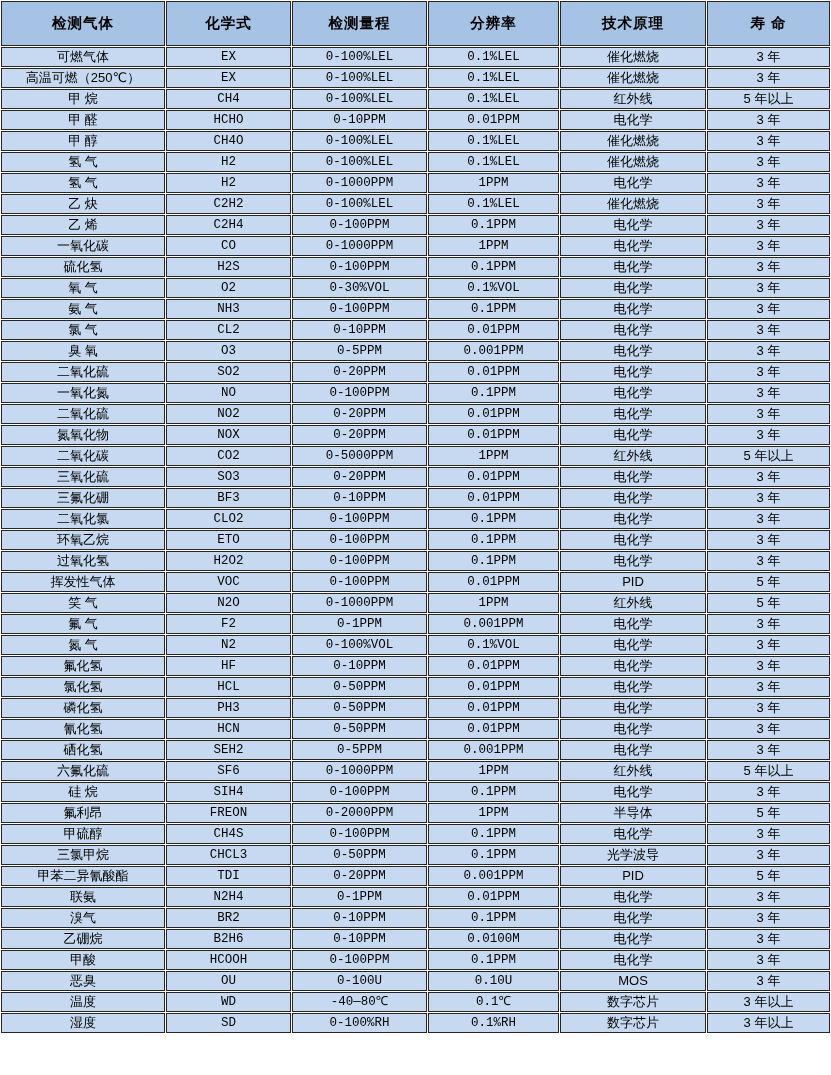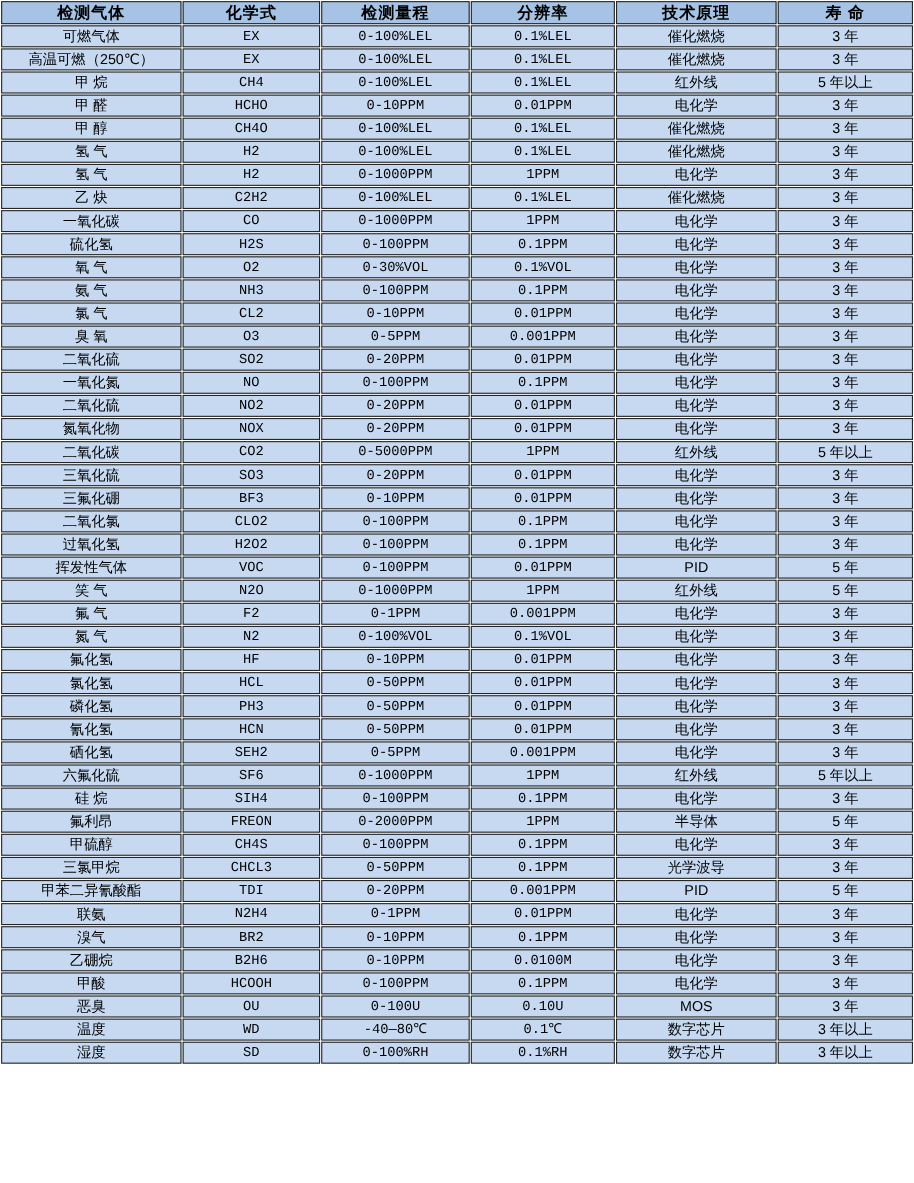--- a/index.html
+++ b/index.html
@@ -17,21 +17,21 @@
     width: 831px;
     table-layout: fixed;
     border-collapse: separate;
     border-spacing: 1px;
     background: #ffffff;
   }
   table.spec-table th {
     background: #a6c2e4;
     border: 1px solid #262626;
     height: 21px;
-    padding: 0;
+    padding: 12px;
     font-size: 14.5px;
     font-weight: bold;
     color: #000000;
     text-align: center;
     white-space: nowrap;
     overflow: hidden;
     letter-spacing: 1px;
     font-family: "Liberation Sans", "DejaVu Sans", sans-serif;
   }
   table.spec-table td {
@@ -136,20 +136,28 @@
         </tr>
         <tr>
           <td class="cell-gas">乙 炔</td>
           <td class="cell-formula">C2H2</td>
           <td class="cell-range">0-100%LEL</td>
           <td class="cell-resolution">0.1%LEL</td>
           <td class="cell-principle">催化燃烧</td>
           <td class="cell-lifespan">3 年</td>
         </tr>
         <tr>
+          <td class="cell-gas">乙 烯</td>
+          <td class="cell-formula">C2H4</td>
+          <td class="cell-range">0-100PPM</td>
+          <td class="cell-resolution">0.1PPM</td>
+          <td class="cell-principle">电化学</td>
+          <td class="cell-lifespan">3 年</td>
+        </tr>
+        <tr>
           <td class="cell-gas">一氧化碳</td>
           <td class="cell-formula">CO</td>
           <td class="cell-range">0-1000PPM</td>
           <td class="cell-resolution">1PPM</td>
           <td class="cell-principle">电化学</td>
           <td class="cell-lifespan">3 年</td>
         </tr>
         <tr>
           <td class="cell-gas">硫化氢</td>
           <td class="cell-formula">H2S</td>
@@ -242,20 +250,28 @@
           <td class="cell-gas">三氟化硼</td>
           <td class="cell-formula">BF3</td>
           <td class="cell-range">0-10PPM</td>
           <td class="cell-resolution">0.01PPM</td>
           <td class="cell-principle">电化学</td>
           <td class="cell-lifespan">3 年</td>
         </tr>
         <tr>
           <td class="cell-gas">二氧化氯</td>
           <td class="cell-formula">CLO2</td>
+          <td class="cell-range">0-100PPM</td>
+          <td class="cell-resolution">0.1PPM</td>
+          <td class="cell-principle">电化学</td>
+          <td class="cell-lifespan">3 年</td>
+        </tr>
+        <tr>
+          <td class="cell-gas">环氧乙烷</td>
+          <td class="cell-formula">ETO</td>
           <td class="cell-range">0-100PPM</td>
           <td class="cell-resolution">0.1PPM</td>
           <td class="cell-principle">电化学</td>
           <td class="cell-lifespan">3 年</td>
         </tr>
         <tr>
           <td class="cell-gas">过氧化氢</td>
           <td class="cell-formula">H2O2</td>
           <td class="cell-range">0-100PPM</td>
           <td class="cell-resolution">0.1PPM</td>

